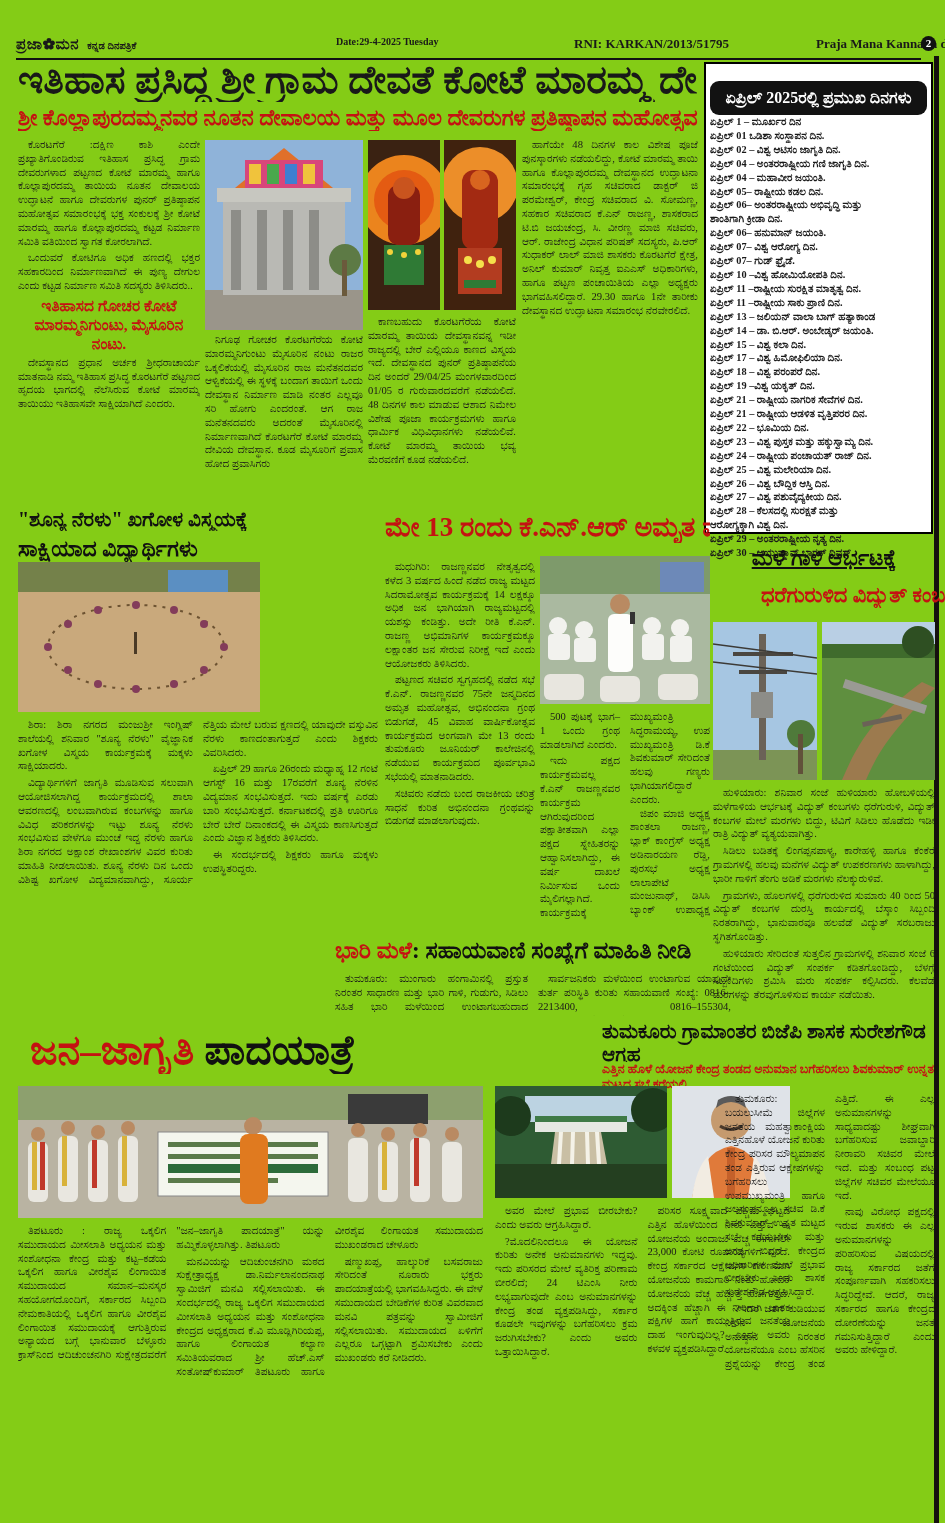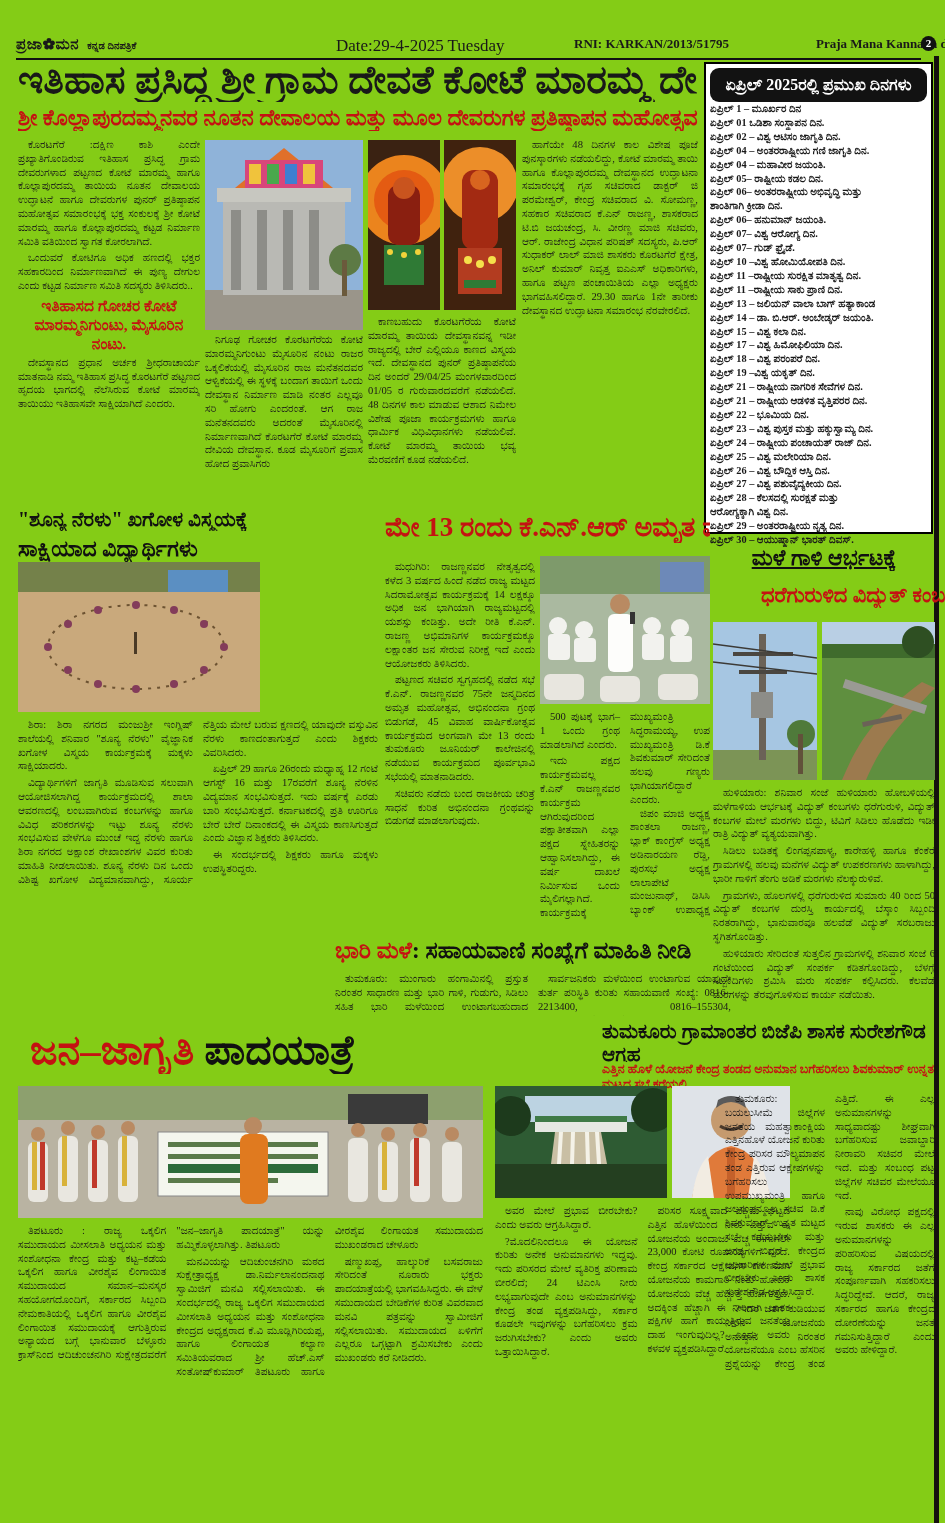--- a/index.html
+++ b/index.html
@@ -4,33 +4,33 @@
 <style>
   html,body{margin:0;padding:0;background:#e8e6e0;}
   .page{position:relative;width:945px;height:1523px;margin:0 auto;background:#84cc16;
         font-family:"Liberation Serif","DejaVu Serif",serif;color:#191919;overflow:hidden;}
   .edge-bar{position:absolute;top:56px;left:934px;width:5px;height:1467px;background:#15110e;}
   
   .masthead{position:absolute;top:36px;left:16px;width:905px;height:22px;
             border-bottom:2px solid #111;display:flex;align-items:baseline;gap:8px;}
   .logo{font-weight:bold;font-size:15px;letter-spacing:.5px;}
   .logo-sub{font-size:10px;font-weight:bold;}
-  .mh-date{position:absolute;left:320px;font-weight:normal;font-size:17px;}
+  .mh-date{position:absolute;left:320px;font-weight:bold;font-size:10px;}
   .mh-rni{position:absolute;left:558px;font-weight:bold;font-size:13px;}
   .mh-name{position:absolute;left:800px;font-weight:bold;font-size:13px;white-space:nowrap;}
   .page-badge{position:absolute;left:905px;top:0;width:15px;height:15px;border-radius:50%;
               background:#111;color:#fff;font-size:11px;font-weight:bold;text-align:center;line-height:15px;}
   
   .h1{position:absolute;top:58px;left:18px;width:680px;font-size:39px;line-height:44px;
       font-weight:bold;white-space:nowrap;overflow:hidden;}
   .h1-sub{position:absolute;top:105px;left:18px;width:688px;font-size:22px;line-height:26px;
       font-weight:bold;color:#c41212;white-space:nowrap;overflow:hidden;}
   
   .april{position:absolute;top:62px;left:704px;width:229px;height:472px;border:2px solid #000;
-         background:#fff;box-sizing:border-box;padding:4px 4px;}
+         background:#fff;box-sizing:border-box;padding:17px 4px;}
   .april-title{background:#121212;color:#fff;border-radius:9px;font-weight:bold;font-size:16px;
          text-align:center;padding:8px 2px;white-space:nowrap;overflow:hidden;}
   .apr-item{font-size:10.3px;line-height:13.9px;font-weight:600;white-space:nowrap;overflow:hidden;}
   
   .col{position:absolute;font-size:10.6px;line-height:13.8px;text-align:justify;overflow:hidden;}
   .col p{margin:0 0 3px 0;text-indent:10px;}
   .inline-red{color:#c41212;font-weight:bold;font-size:15.5px;line-height:19px;text-align:center;
               margin:5px 0;text-indent:0 !important;}
   
   .ph{position:absolute;overflow:hidden;background:#ccc;}

